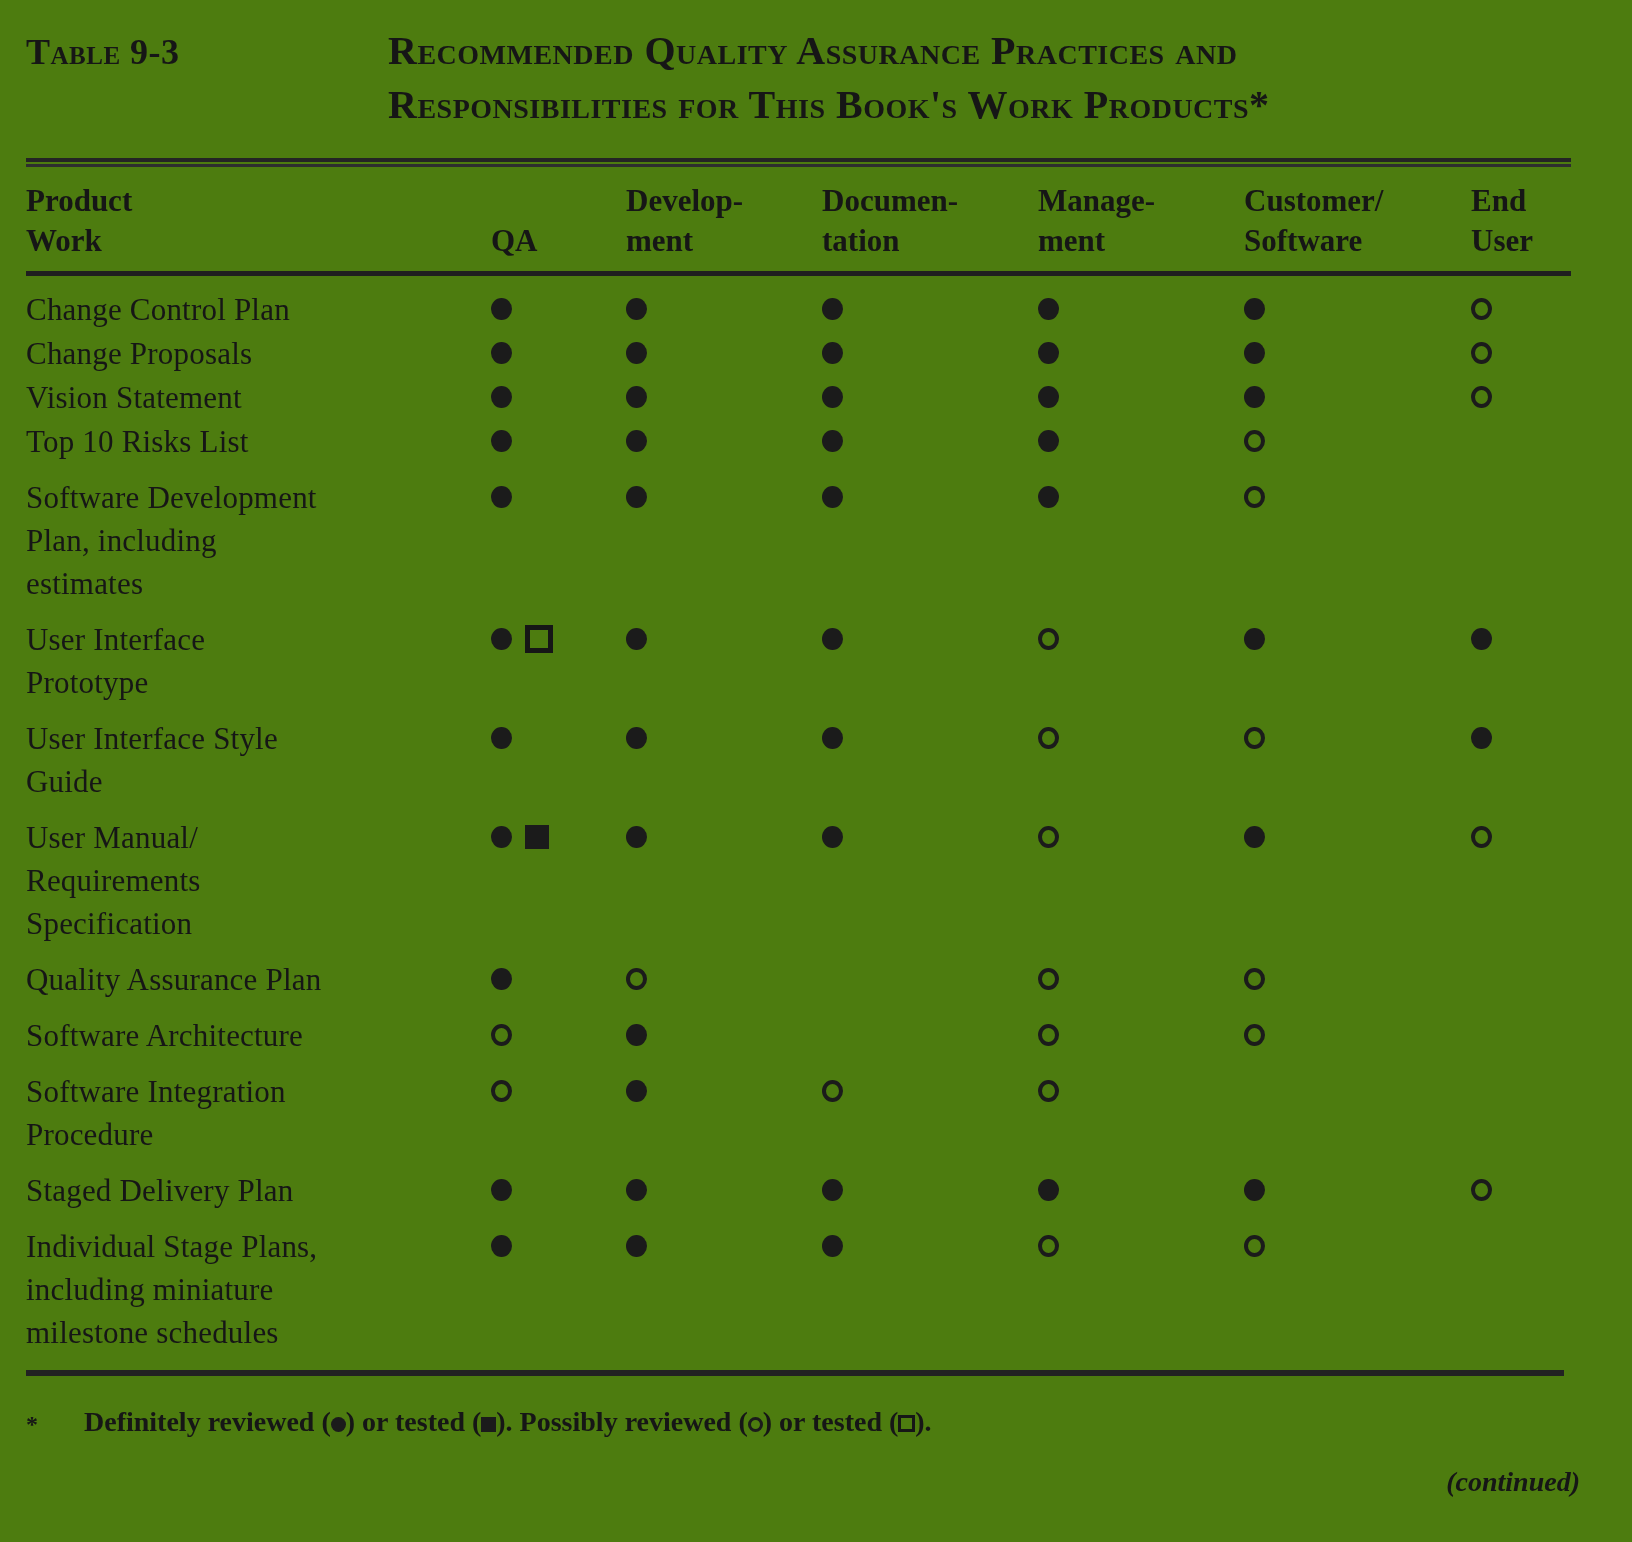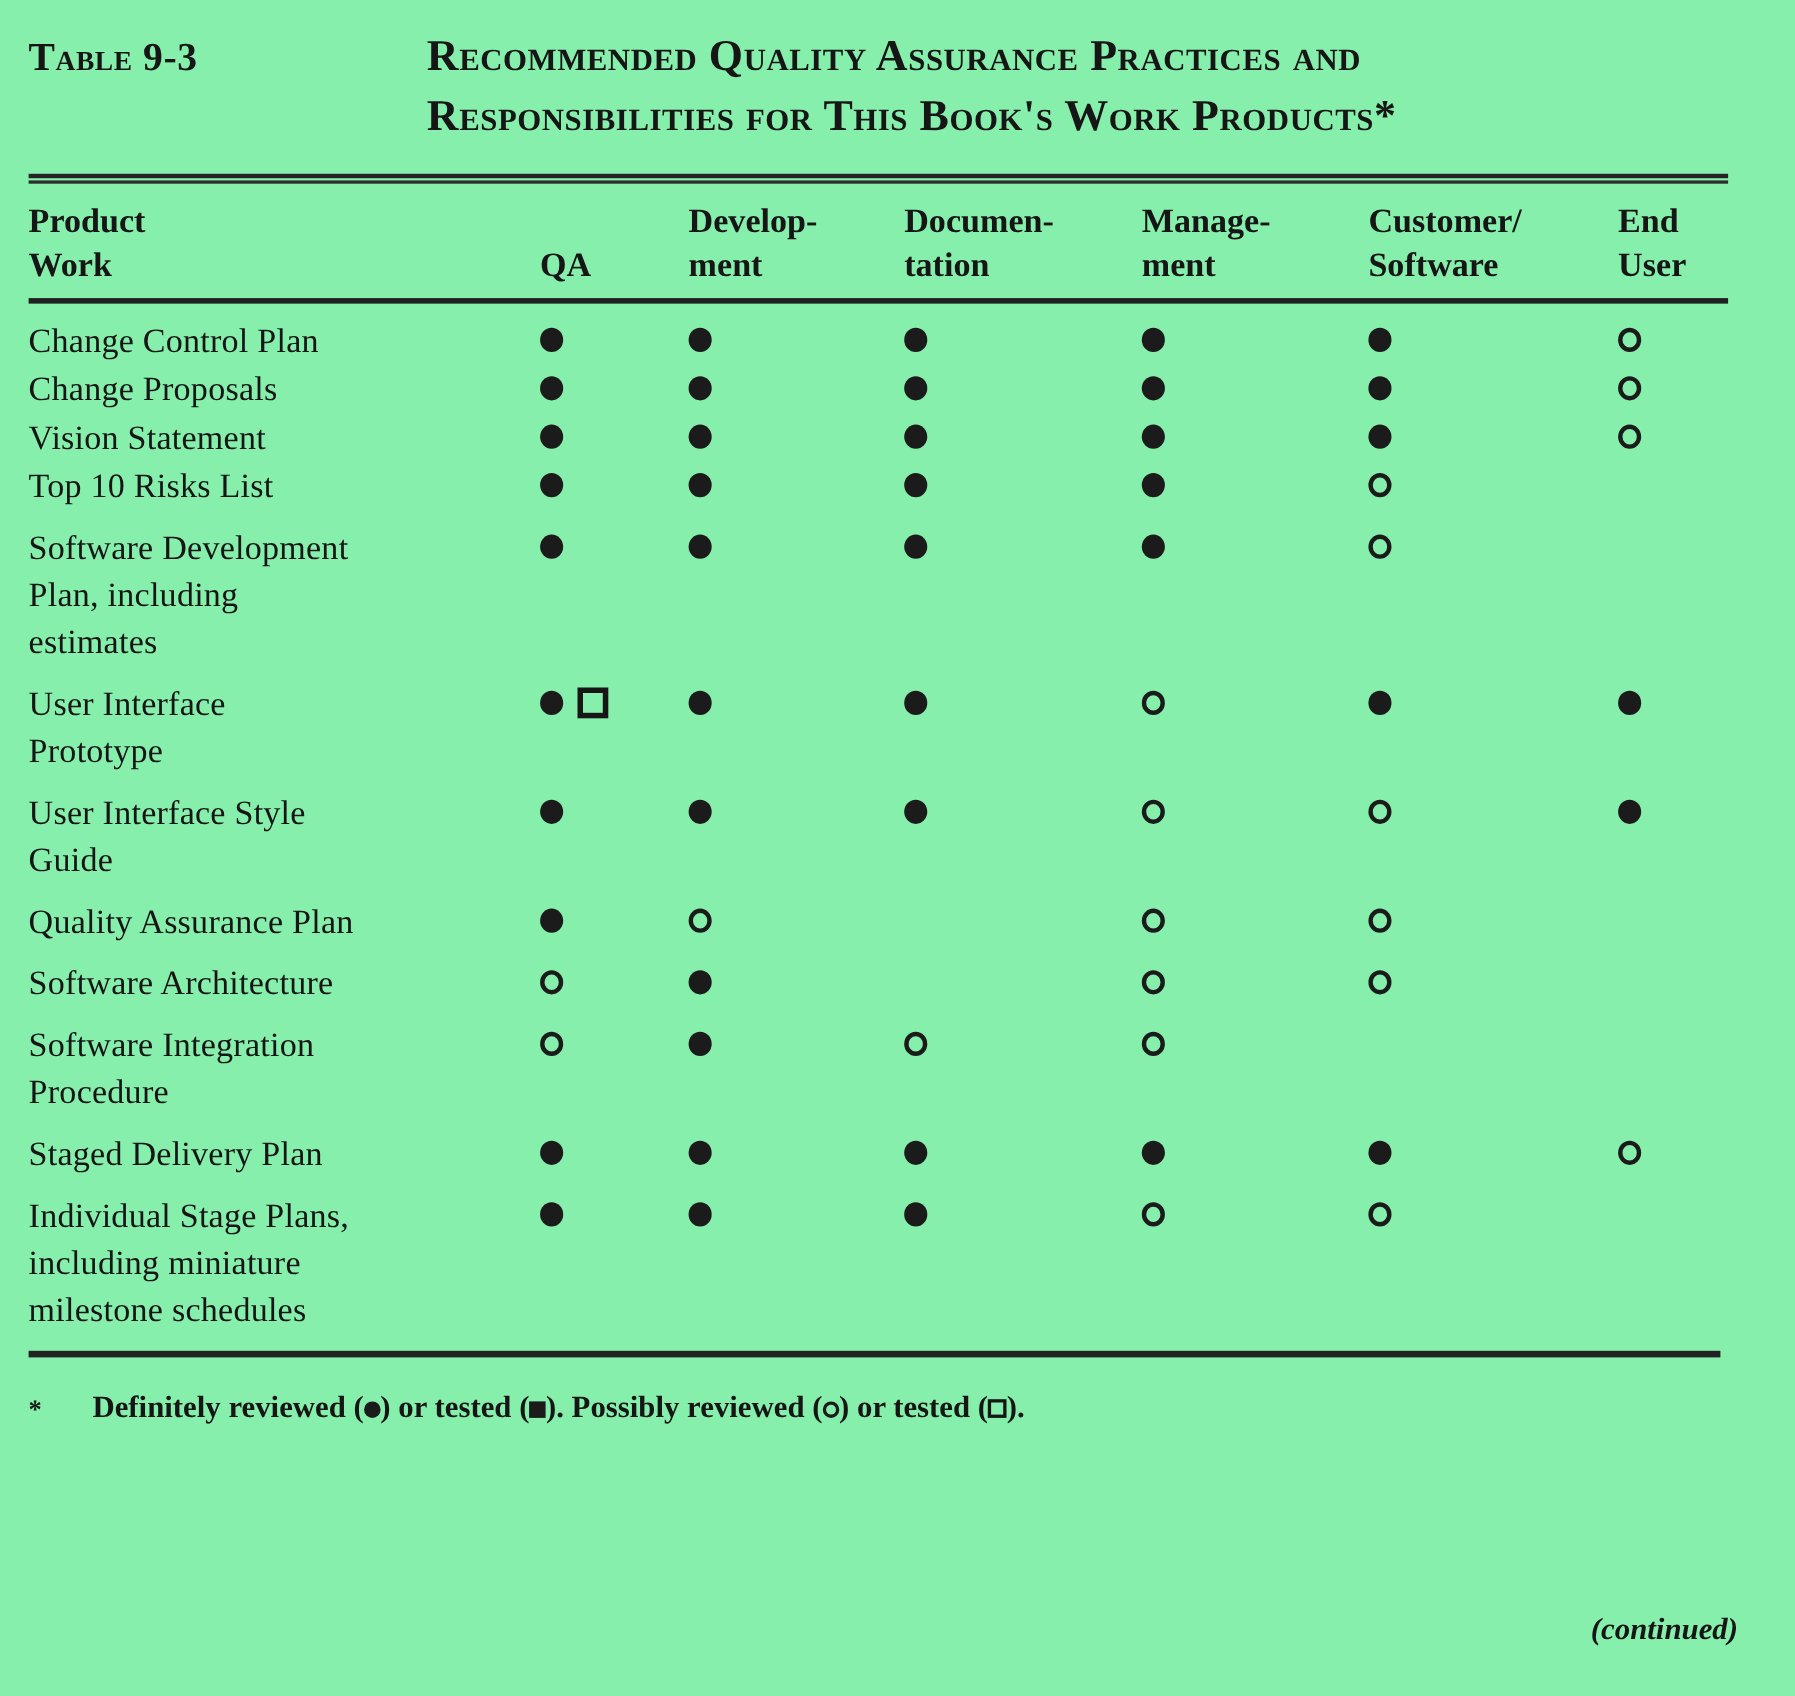--- a/index.html
+++ b/index.html
@@ -1,20 +1,20 @@
 <!DOCTYPE html>
 <html><head>
 <meta charset="utf-8">
 <style>
   html,body{margin:0;padding:0;background:#ffffff;}
   .page{
     position:relative;
     width:1632px;
     height:1542px;
-    background:#86efac;
+    background:#4d7c0f;
     color:#161616;
     font-family:"Liberation Serif","DejaVu Serif",serif;
     overflow:hidden;
     box-sizing:border-box;
     padding:24px 0 0 26px;
   }
   
   .title-block{
     display:flex;
     align-items:flex-start;
@@ -311,20 +311,42 @@
           <span class="marker m-ring"></span>
         </div>
         <div class="cell marker-cell">
           <span class="marker m-ring"></span>
         </div>
         <div class="cell marker-cell">
           <span class="marker m-dot"></span>
         </div>
       </div>
       <div class="grid row">
+        <div class="cell label-cell">User Manual/<br>Requirements<br>Specification</div>
+        <div class="cell marker-cell">
+          <span class="marker m-dot"></span>
+          <span class="marker m-fsq"></span>
+        </div>
+        <div class="cell marker-cell">
+          <span class="marker m-dot"></span>
+        </div>
+        <div class="cell marker-cell">
+          <span class="marker m-dot"></span>
+        </div>
+        <div class="cell marker-cell">
+          <span class="marker m-ring"></span>
+        </div>
+        <div class="cell marker-cell">
+          <span class="marker m-dot"></span>
+        </div>
+        <div class="cell marker-cell">
+          <span class="marker m-ring"></span>
+        </div>
+      </div>
+      <div class="grid row">
         <div class="cell label-cell">Quality Assurance Plan</div>
         <div class="cell marker-cell">
           <span class="marker m-dot"></span>
         </div>
         <div class="cell marker-cell">
           <span class="marker m-ring"></span>
         </div>
         <div class="cell marker-cell"></div>
         <div class="cell marker-cell">
           <span class="marker m-ring"></span>

